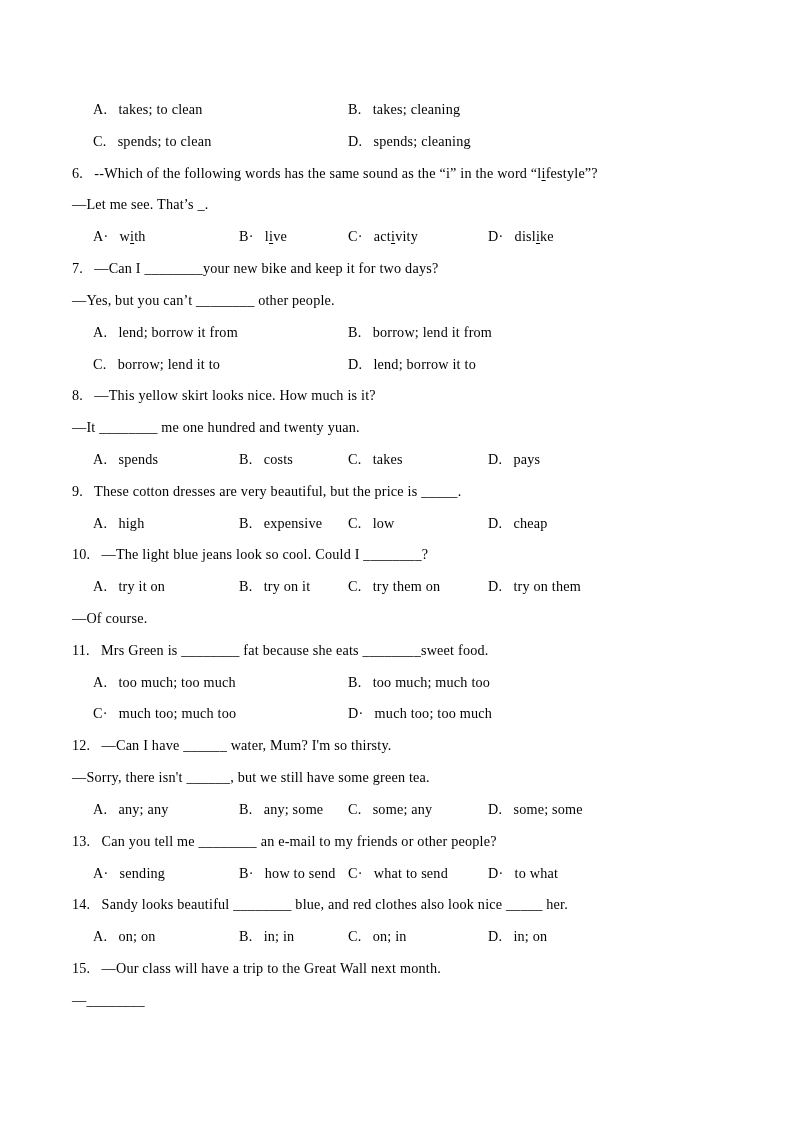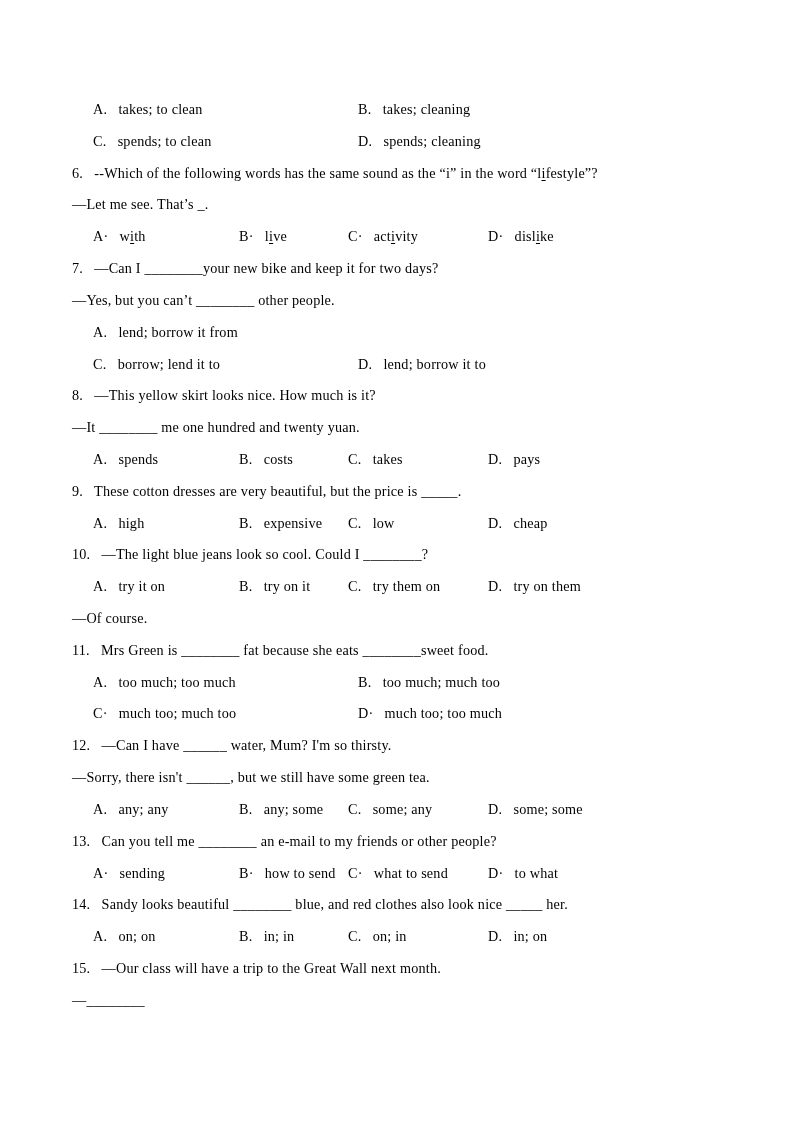--- a/index.html
+++ b/index.html
@@ -23,21 +23,21 @@
   .cell {
     position: absolute;
     top: 0;
     font-size: 14.2px;
     line-height: 31.82px;
     white-space: pre;
     letter-spacing: 0.2px;
   }
   .cq  { left: 72px;  }  
   .ca  { left: 93px;  }  
-  .cb2 { left: 358px; text-align: center; }  
+  .cb2 { left: 348px; text-align: center; }  
   .cb4 { left: 207px; margin-left: 32px; }  
   .cc4 { left: 348px; }  
   .cd4 { left: 488px; }  
   .u   { text-decoration: underline; text-underline-offset: 2px; }
 </style>
 </head>
 <body>
 
 <div class="page">
 
@@ -69,20 +69,21 @@
   <div class="line">
     <span class="cell cq">7.   —Can I ________your new bike and keep it for two days?</span>
   </div>
 
   <div class="line">
     <span class="cell cq">—Yes, but you can’t ________ other people.</span>
   </div>
 
   <div class="line">
     <span class="cell ca">A.   lend; borrow it from</span>
+    <span class="cell cb2">B.   borrow; lend it from</span>
   </div>
 
   <div class="line">
     <span class="cell ca">C.   borrow; lend it to</span>
     <span class="cell cb2">D.   lend; borrow it to</span>
   </div>
 
   <div class="line">
     <span class="cell cq">8.   —This yellow skirt looks nice. How much is it?</span>
   </div>

